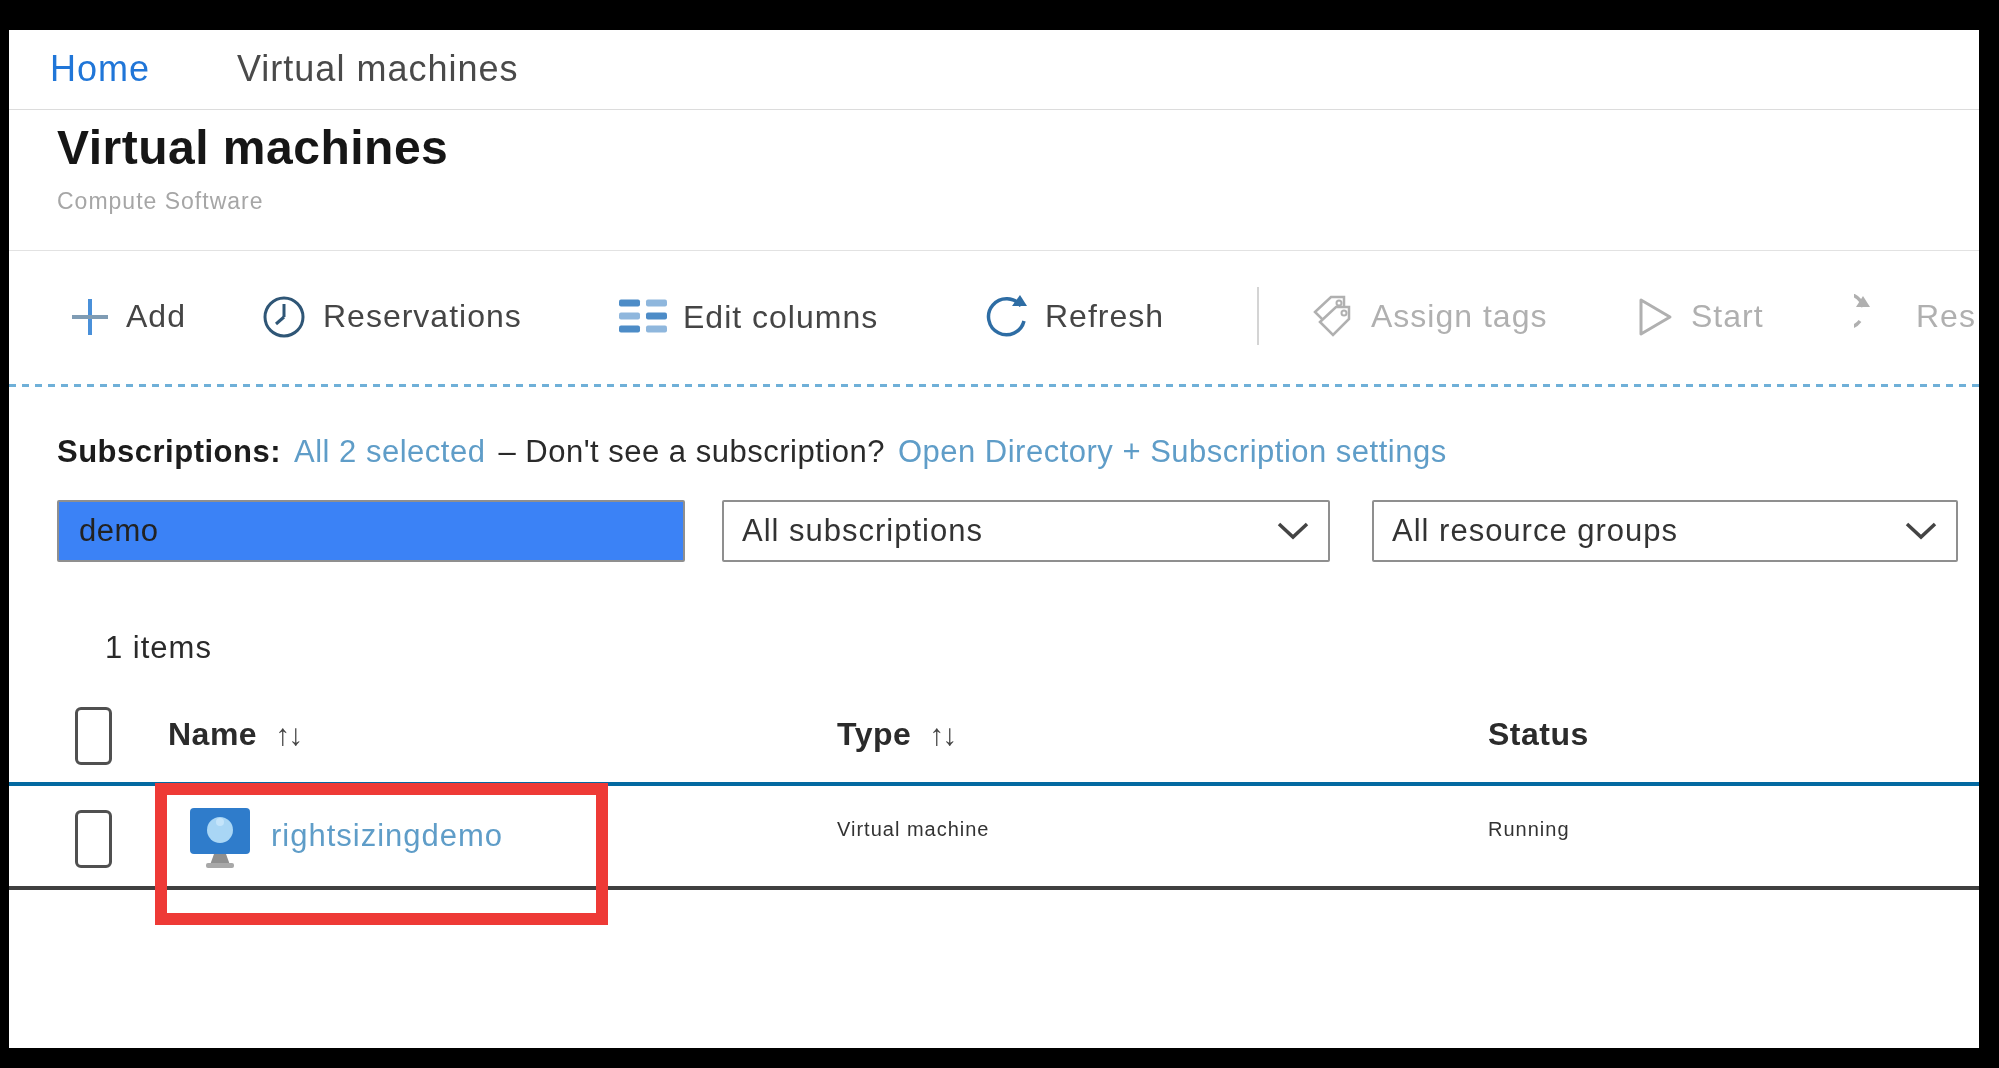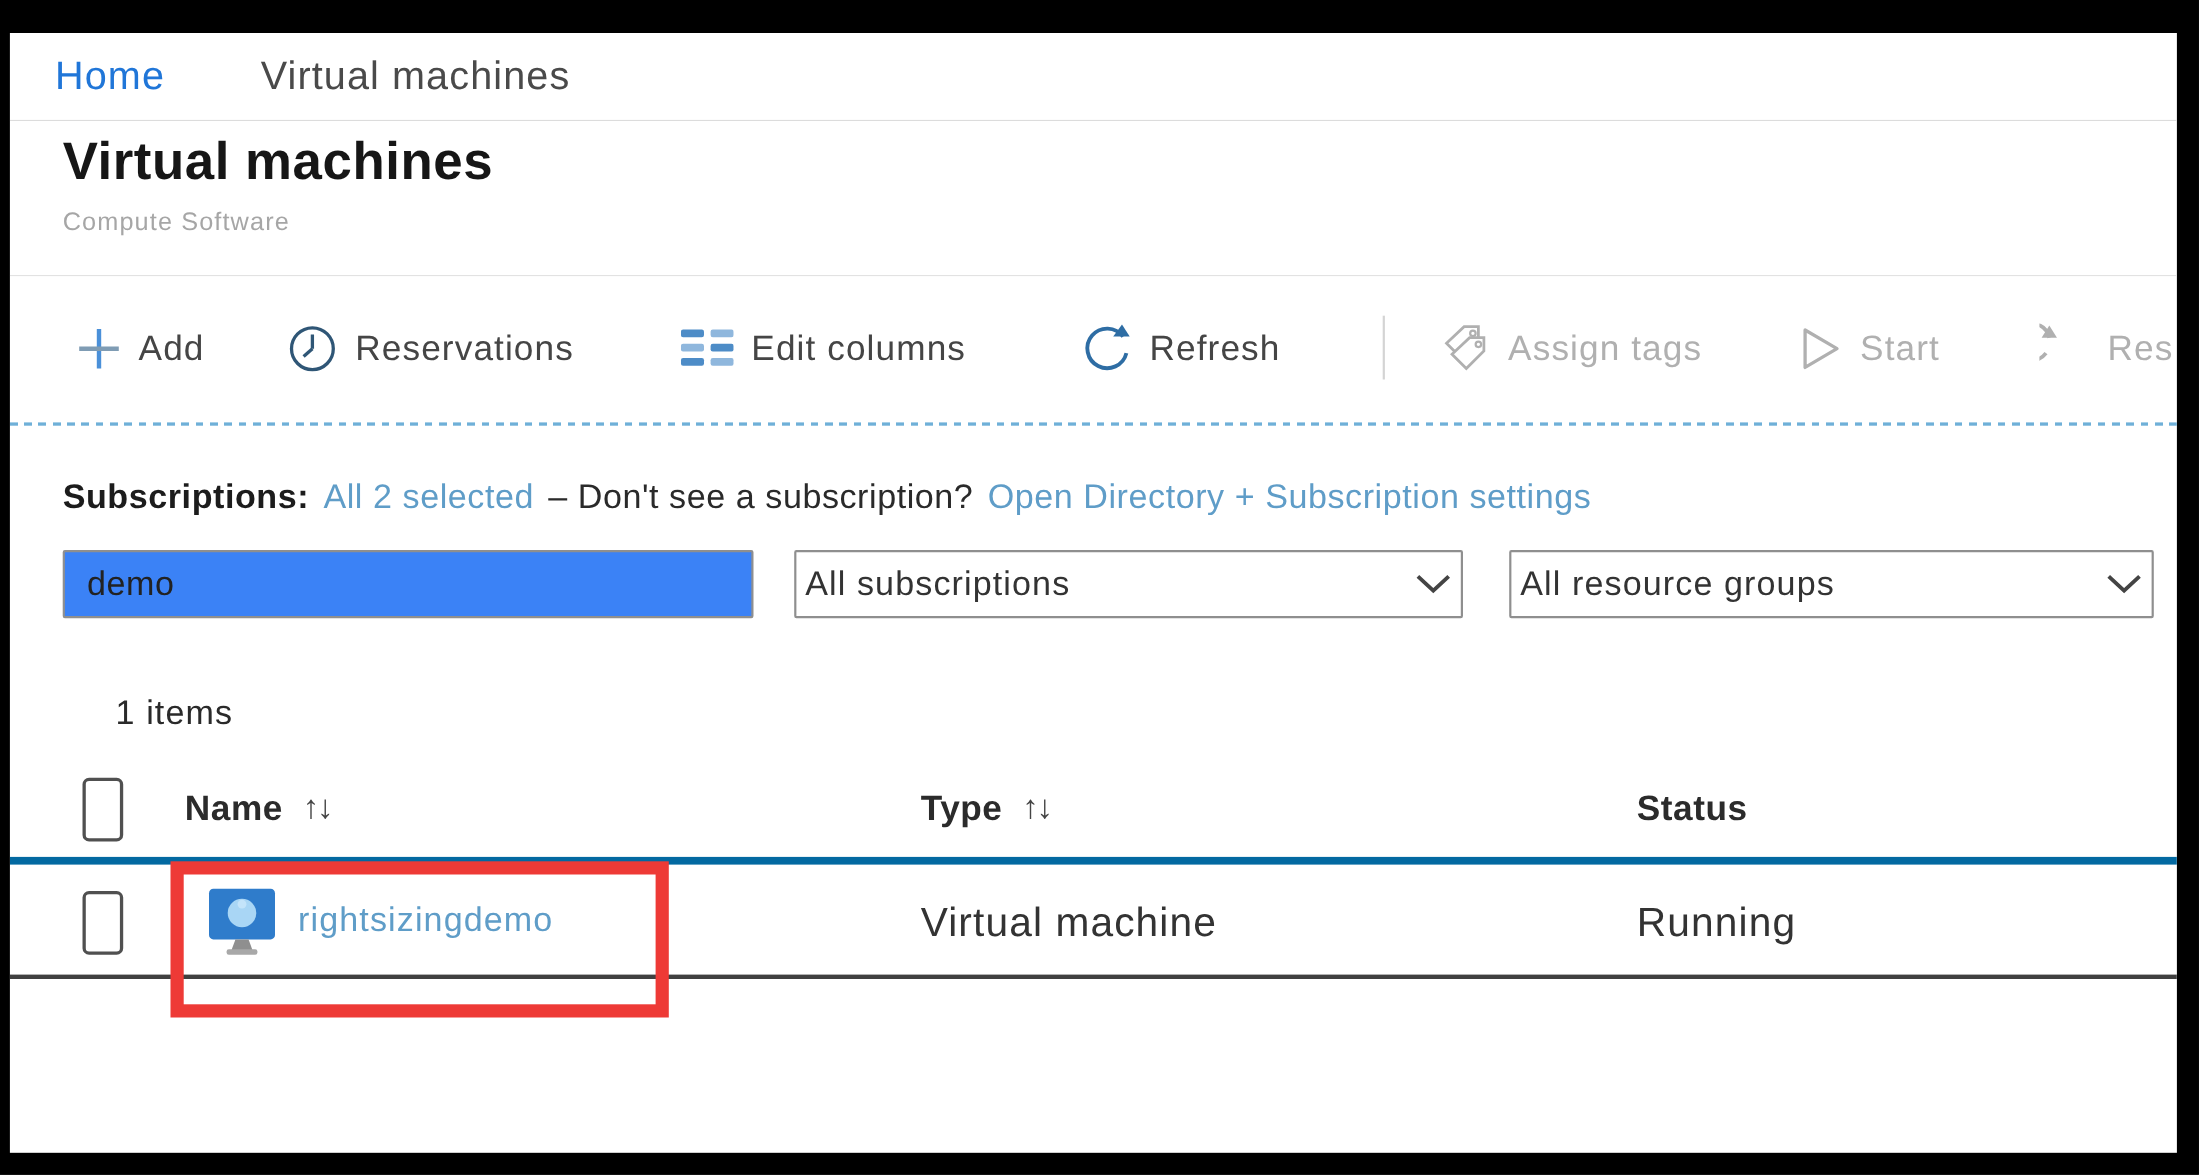--- a/index.html
+++ b/index.html
@@ -30,38 +30,38 @@
 
   
   .subs-line{position:absolute;left:48px;top:404px;font-size:31px;letter-spacing:.5px;color:#2a2a2a;display:flex;gap:13px;align-items:baseline;white-space:nowrap;}
   .subs-label{font-weight:bold;color:#1c1c1c;}
   .blue-link{color:#5f9dc8;cursor:pointer;}
 
   
   .filter-row{position:absolute;left:0;top:470px;width:100%;height:62px;}
   .search-box{position:absolute;left:48px;width:628px;height:62px;border:2px solid #8f8f8f;border-radius:2px;box-sizing:border-box;background:#3b82f6;display:flex;align-items:center;}
   .search-box input{border:none;outline:none;background:transparent;width:100%;padding-left:20px;font-size:31px;letter-spacing:.5px;color:#222;font-family:inherit;}
-  .dropdown{position:absolute;height:62px;border:2px solid #8f8f8f;border-radius:2px;box-sizing:border-box;background:#fff;display:flex;align-items:center;justify-content:space-between;padding:0 8px;font-size:31px;letter-spacing:1px;color:#333;cursor:pointer;}
+  .dropdown{position:absolute;height:62px;border:2px solid #8f8f8f;border-radius:2px;box-sizing:border-box;background:#fff;display:flex;align-items:center;justify-content:space-between;padding:0 18px;font-size:31px;letter-spacing:1px;color:#333;cursor:pointer;}
   .dd-subscriptions{left:713px;width:608px;}
   .dd-resource-groups{left:1363px;width:586px;}
 
   .items-count{position:absolute;left:48px;top:600px;font-size:31px;letter-spacing:1px;color:#2a2a2a;margin-left:48px;}
 
   
-  .grid-header{position:absolute;left:0;top:660px;width:100%;height:96px;border-bottom:7px solid #0369a1;box-sizing:border-box;}
+  .grid-header{position:absolute;left:0;top:660px;width:100%;height:96px;border-bottom:4px solid #0369a1;box-sizing:border-box;}
   .grid-row{position:absolute;left:0;top:756px;width:100%;height:104px;border-bottom:4px solid #404040;box-sizing:border-box;}
   .checkbox{position:absolute;width:37px;height:58px;border:3px solid #505050;border-radius:6px;background:#fff;box-sizing:border-box;cursor:pointer;}
   .grid-header .checkbox{left:66px;top:17px;}
   .grid-row .checkbox{left:66px;top:24px;}
   .hcell{position:absolute;top:26px;display:flex;align-items:center;gap:18px;font-size:32px;font-weight:bold;letter-spacing:.5px;color:#2b2b2b;cursor:pointer;}
   .hcell.col-name{left:159px;}
   .hcell.col-type{left:828px;}
   .hcell.col-status{left:1479px;cursor:default;}
   .sort{font-weight:normal;font-size:30px;color:#454545;letter-spacing:-2px;}
-  .rcell{position:absolute;top:32px;font-size:37px;letter-spacing:1px;color:#333;}
+  .rcell{position:absolute;top:32px;font-size:20px;letter-spacing:1px;color:#333;}
   .rcell.col-type{left:828px;}
   .rcell.col-status{left:1479px;}
   .vm-icon-wrap{position:absolute;left:180px;top:18px;}
   .vm-link{position:absolute;left:262px;top:32px;font-size:31px;letter-spacing:1px;color:#5f9dc8;cursor:pointer;}
 
   .red-box{position:absolute;left:146px;top:753px;width:453px;height:142px;border:12px solid #ee3a36;box-sizing:border-box;pointer-events:none;}
 </style>
 </head>
 <body>
 

